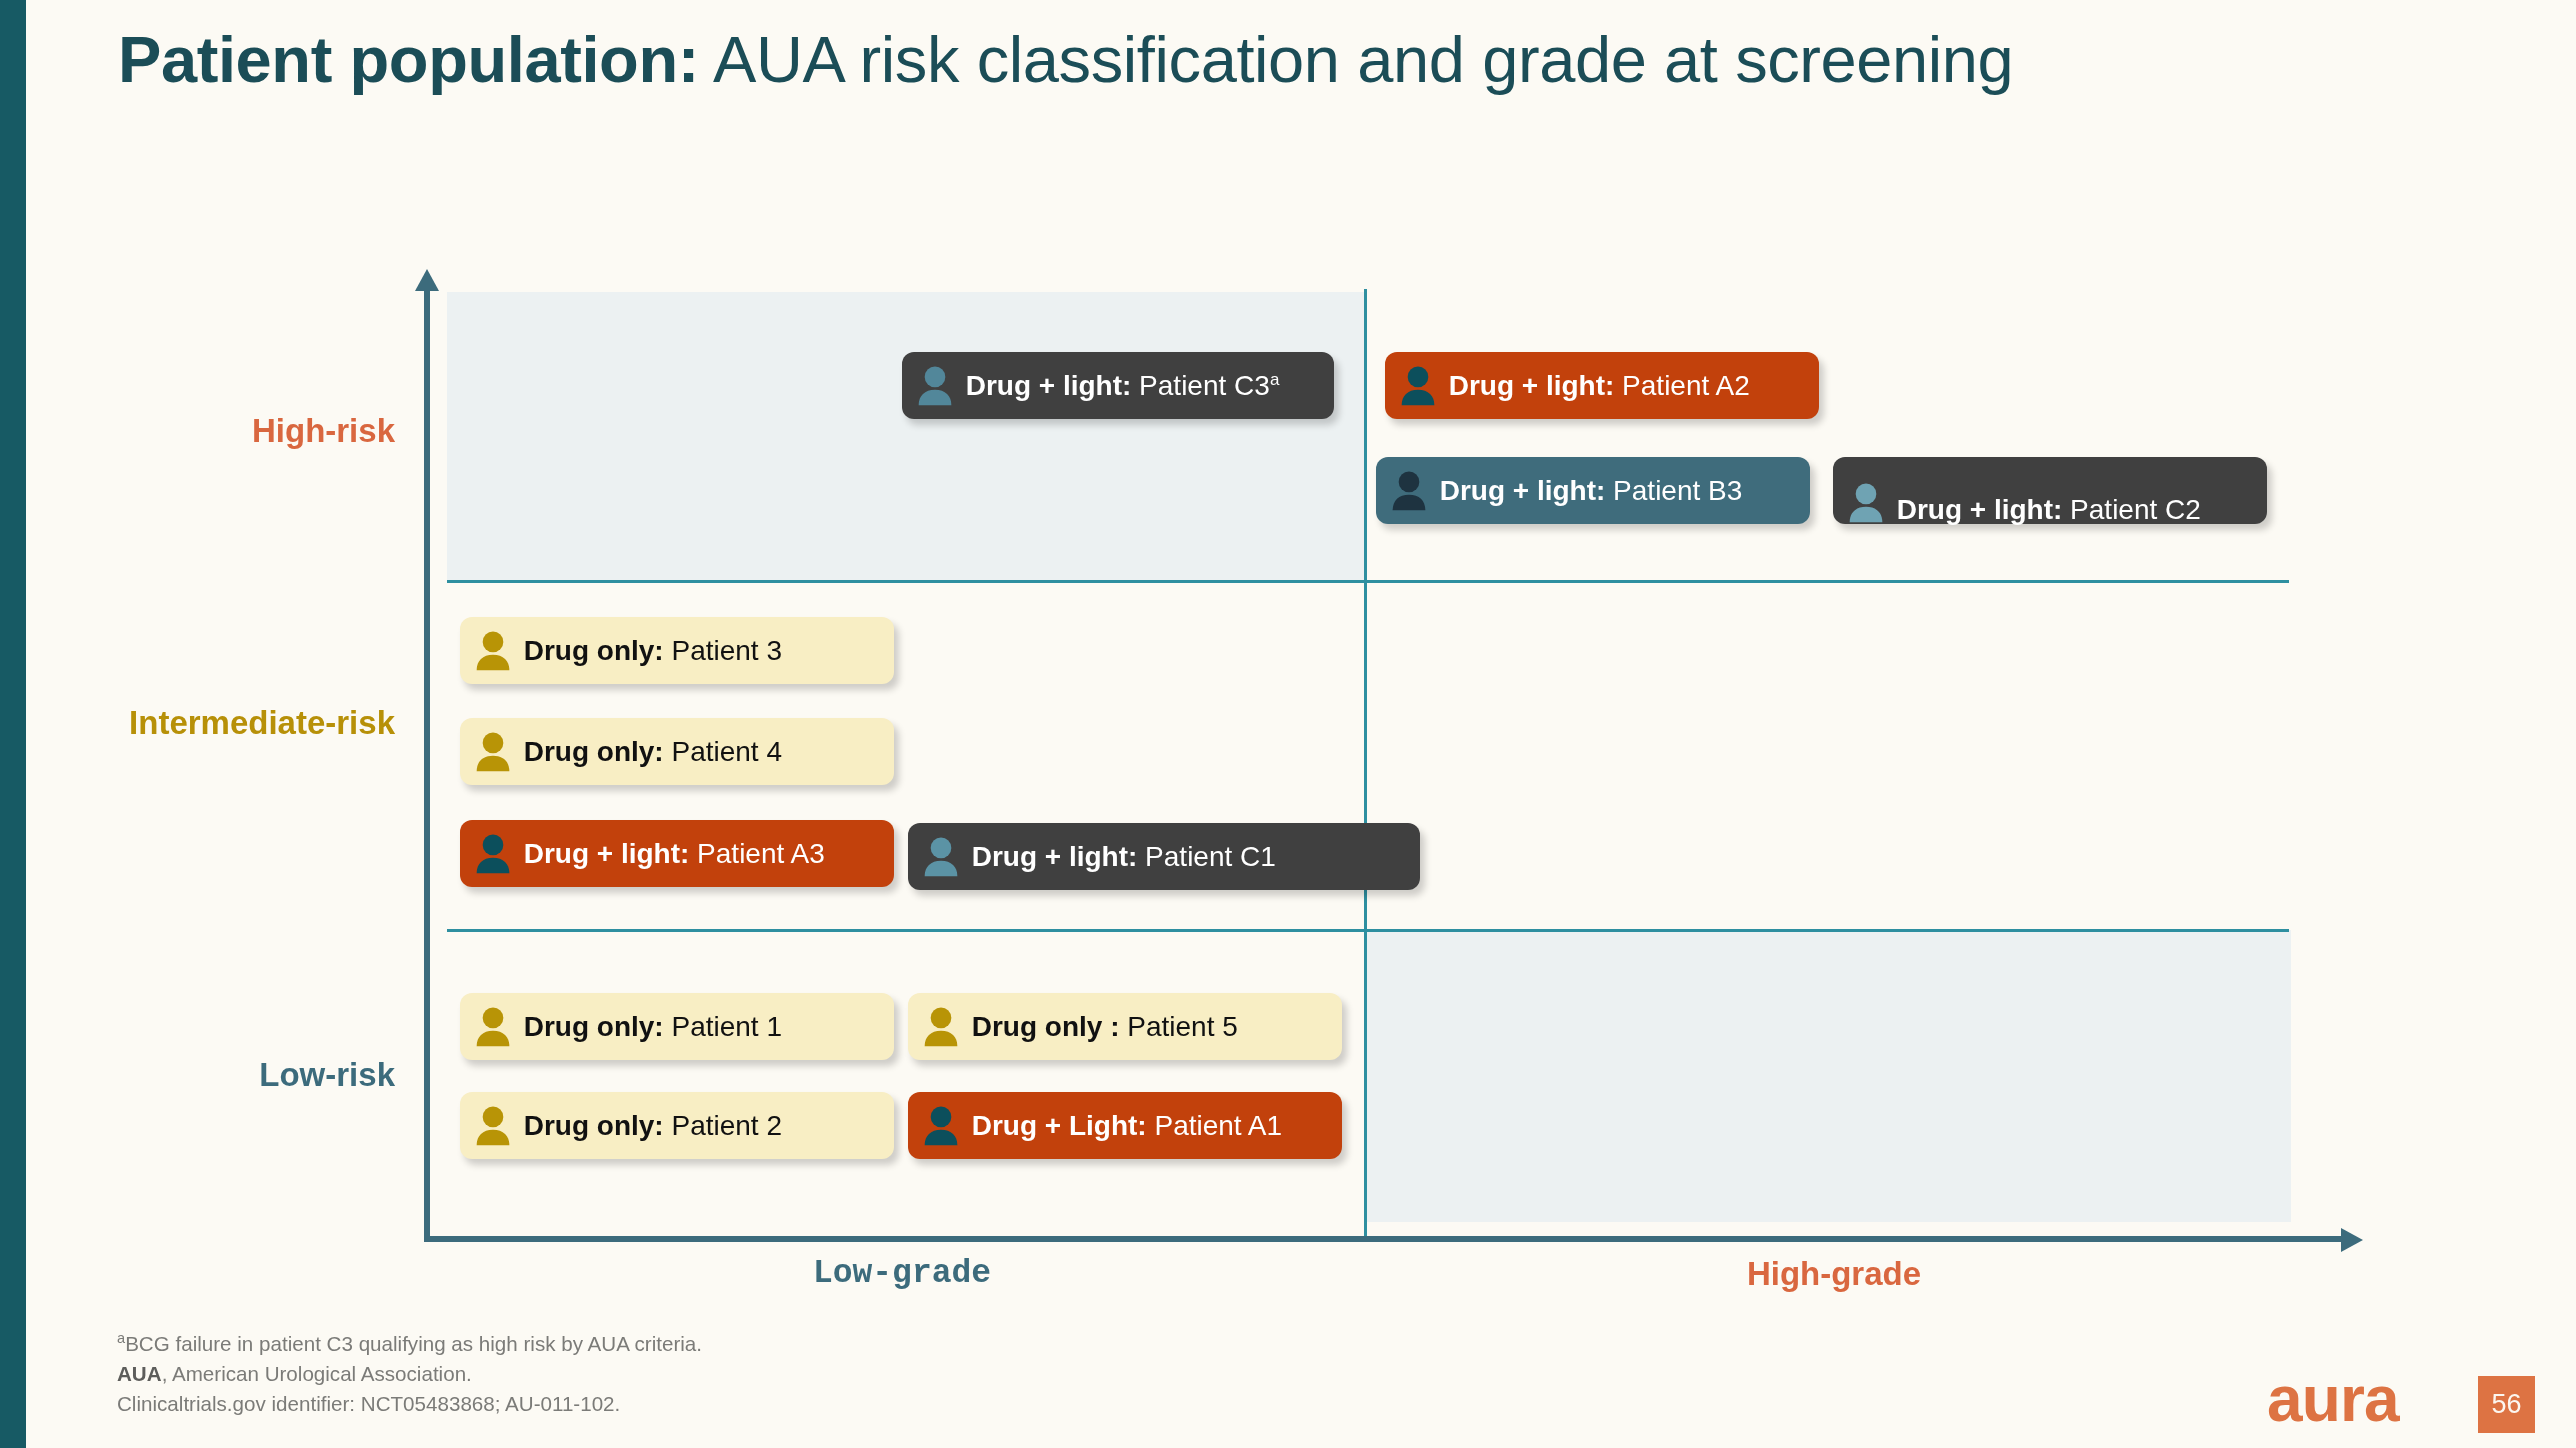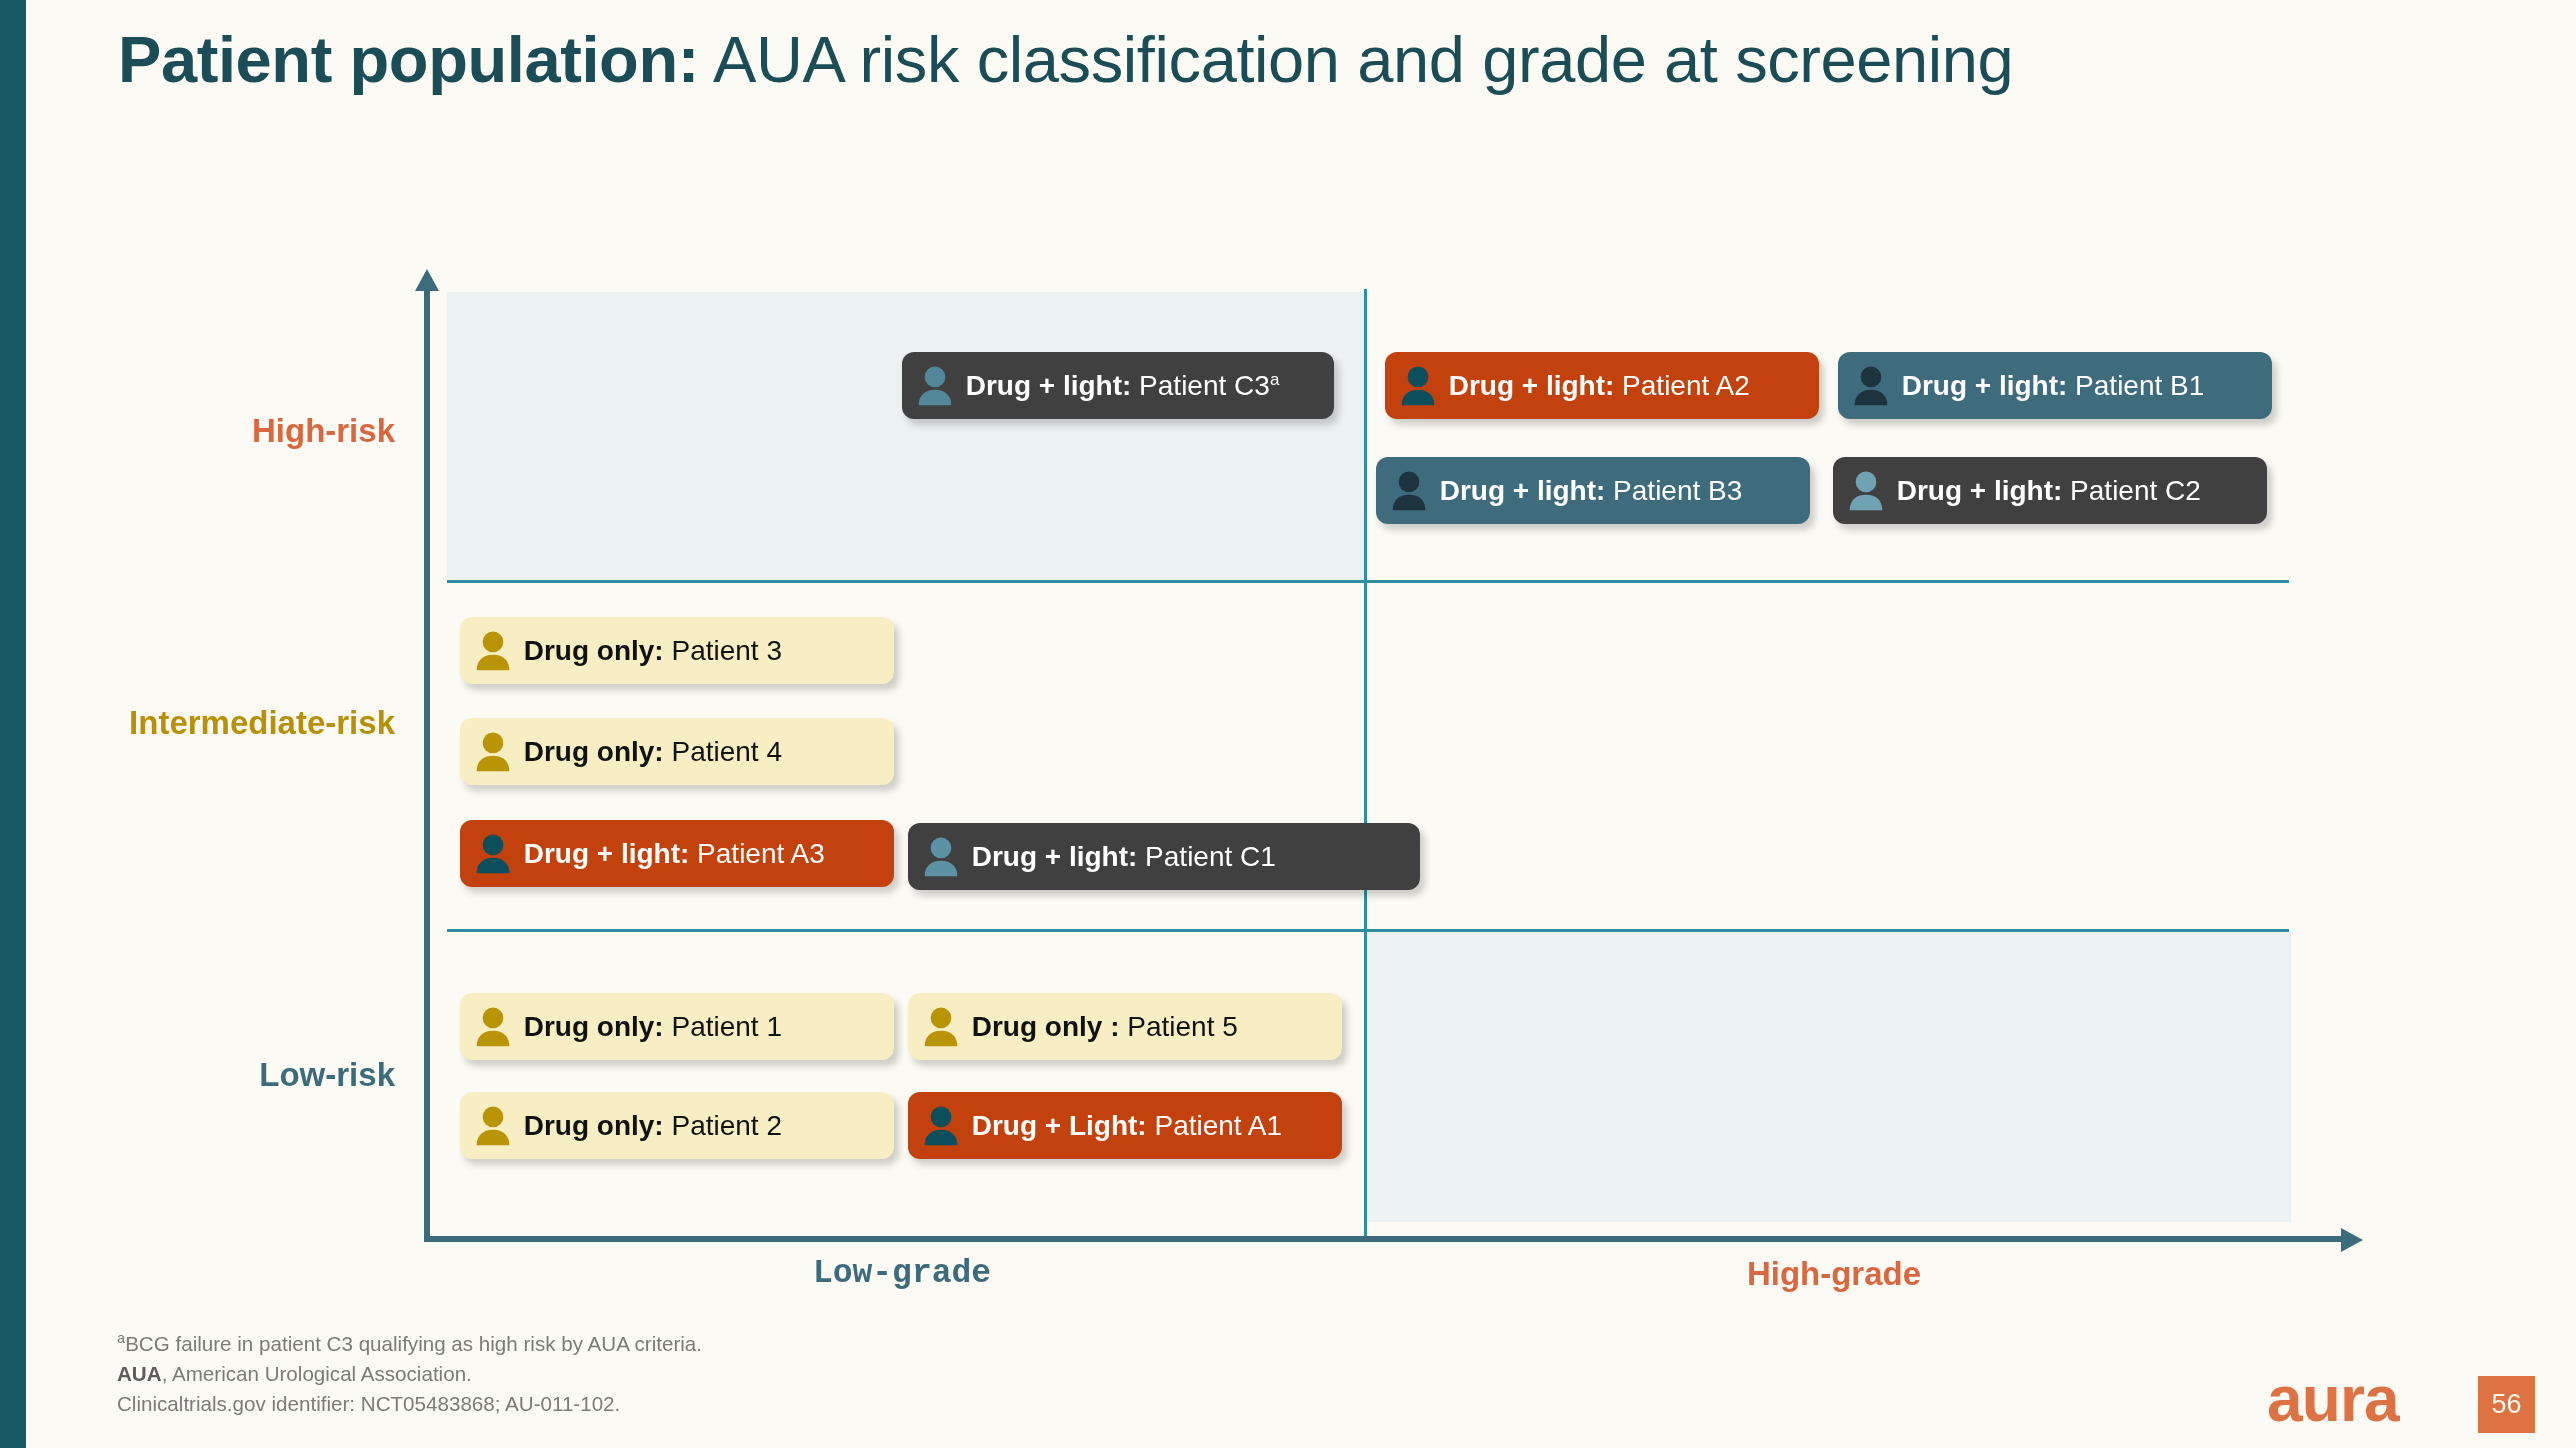--- a/index.html
+++ b/index.html
@@ -246,37 +246,30 @@
   </div>
 
   <div class="card theme-teal-bright" style="left:1385px; top:352px; width:434px; height:67px;">
     <svg class="card-icon" viewBox="0 0 44 50">
         <circle cx="22" cy="15" r="12" fill="#0c4f5c"></circle>
         <path d="M22 30 C10 30 3 37 3 48 L41 48 C41 37 34 30 22 30 Z" fill="#0c4f5c"></path>
       </svg>
     <span class="card-text"><span class="b">Drug + light:</span><span> Patient A2</span></span>
   </div>
 
-  <div class="card theme-slate" style="left:1838px; top:352px; width:434px; height:67px;">
+
+  <div class="card theme-slate" style="left:1376px; top:457px; width:434px; height:67px;">
     <svg class="card-icon" viewBox="0 0 44 50">
         <circle cx="22" cy="15" r="12" fill="#1e3340"></circle>
         <path d="M22 30 C10 30 3 37 3 48 L41 48 C41 37 34 30 22 30 Z" fill="#1e3340"></path>
       </svg>
-    <span class="card-text"><span class="b">Drug + light:</span><span> Patient B1</span></span>
-  </div>
-
-  <div class="card theme-slate" style="left:1376px; top:457px; width:434px; height:67px;">
-    <svg class="card-icon" viewBox="0 0 44 50">
-        <circle cx="22" cy="15" r="12" fill="#1e3340"></circle>
-        <path d="M22 30 C10 30 3 37 3 48 L41 48 C41 37 34 30 22 30 Z" fill="#1e3340"></path>
-      </svg>
     <span class="card-text"><span class="b">Drug + light:</span><span> Patient B3</span></span>
   </div>
 
-  <div class="card theme-dark-teal" style="left:1833px; top:457px; width:434px; height:67px;">
+  <div class="card theme-dark-teal" style="left:1833px; top:457px; width:434px; height:67px;align-items:flex-end;">
     <svg class="card-icon" viewBox="0 0 44 50">
         <circle cx="22" cy="15" r="12" fill="#6fa3b3"></circle>
         <path d="M22 30 C10 30 3 37 3 48 L41 48 C41 37 34 30 22 30 Z" fill="#6fa3b3"></path>
       </svg>
     <span class="card-text"><span class="b">Drug + light:</span><span> Patient C2</span></span>
   </div>
 
   <div class="card theme-yellow" style="left:460px; top:617px; width:434px; height:67px;">
     <svg class="card-icon" viewBox="0 0 44 50">
         <circle cx="22" cy="15" r="12" fill="#b89406"></circle>

